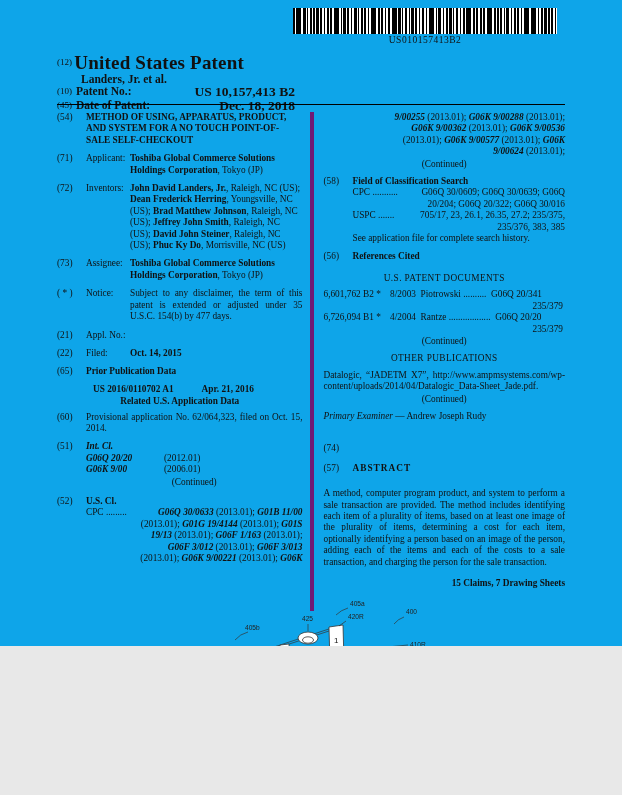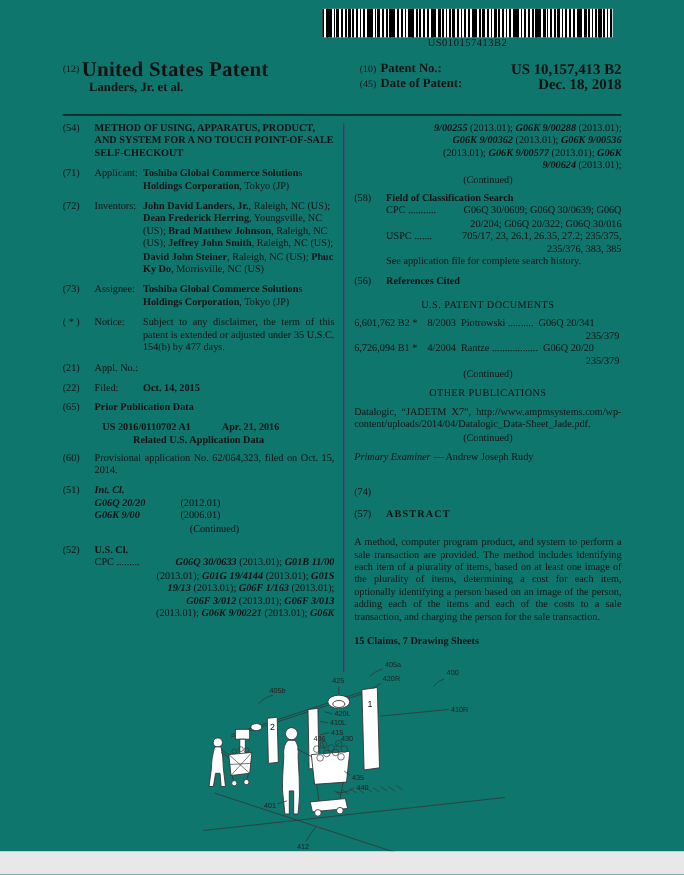--- a/index.html
+++ b/index.html
@@ -1,72 +1,72 @@
 <!DOCTYPE html>
 <html><head>
 <meta charset="utf-8">
 <style>
   html,body { margin:0; padding:0; background:#e8e8e8; }
   .page {
-    position:relative; width:622px; height:774px; margin:0 auto;
-    background:#0f766e; color:#111;
+    position:relative; width:622px; height:646px; margin:0 auto;
+    background:#0ea5e9; color:#111;
     font-family:"Liberation Serif", serif;
     font-size:9.3px; line-height:11.4px;
     overflow:hidden;
   }
   .b { font-weight:bold; }
   .i { font-style:italic; }
 
   
   .barcode-wrap { position:absolute; top:8px; left:293px; width:264px; text-align:center; }
   .barcode {
     height:26px; width:264px; background-color:#fff;
     background-image:
       repeating-linear-gradient(90deg,#000 0px,#000 1.6px,transparent 1.6px,transparent 3.4px),
       repeating-linear-gradient(90deg,transparent 0px,transparent 4px,#000 4px,#000 7px,transparent 7px,transparent 12px,#000 12px,#000 13px,transparent 13px,transparent 19px);
   }
   .barcode-text { font-size:9.5px; letter-spacing:0.5px; margin-top:1px; }
 
   
   .header { position:absolute; top:57px; left:57px; width:508px; }
-  .header-row { display:flex; justify-content:space-between; }
+  .header-row { display:flex; justify-content:center;flex-direction:column; }
   .h-left { width:260px; }
   .pnum { font-size:9px; vertical-align:4px; }
   .main-title { font-size:19px; font-weight:bold; letter-spacing:0.2px; }
   .inventor-line { font-size:11.5px; font-weight:bold; margin:2px 0 0 24px; }
   .h-right { width:238px; font-weight:bold; }
   .h-right .row { display:flex; font-size:11.5px; margin-bottom:3px; }
   .h-right .row .pnum { font-weight:normal; }
   .h-right .lab { margin-left:4px; }
   .h-right .val { margin-left:auto; font-size:13.5px; }
   .rule { position:absolute; top:104px; left:57px; width:508px; border-top:1.6px solid #000; }
 
   
   .cols { position:absolute; top:112px; left:57px; width:508px; display:flex; }
-  .col-left  { width:247px; padding-right:8px; border-right:1px solid #701a75; min-height:499px; }
+  .col-left  { width:247px; padding-right:8px; border-right:4px solid #701a75; min-height:499px; }
   .col-right { width:243px; padding-left:9px; }
 
   .sec { display:flex; margin-bottom:7px; }
   .sec .num { width:29px; flex:none; }
   .sec .lbl { width:44px; flex:none; }
   .sec .txt { flex:1; text-align:justify; }
   .sec .txt.nj { text-align:left; }
   .heading-c { text-align:center; font-weight:bold; margin-bottom:4px; }
   .caps-c { text-align:center; margin:6px 0 5px 0; letter-spacing:0.4px; }
   .cont-c { text-align:center; margin:1px 0 6px 0; }
   .pubrow { display:flex; margin:0 0 1px 36px;font-weight:bold; }
   .pubrow .d { margin-left:28px; }
   .intcl-row { display:flex; }
   .intcl-row .code { width:78px; }
   .ralign { text-align:right; }
   .line-flex { display:flex; justify-content:space-between; }
   .pre { white-space:pre-wrap; }
   .refline2 { text-align:right; padding-right:2px; }
   .abstract-txt { text-align:justify;margin-top:10px; }
-  .claims { text-align:left; font-weight:bold; margin-top:10px; }
+  .claims { text-align:right; font-weight:bold; margin-top:10px; }
   .exam { margin-bottom:21px; }
 
   
   .figure { position:absolute; top:598px; left:152px; width:316px; height:197px; }
   .figure svg { width:100%; height:100%; }
   .fig-label { font-size:6.6px; fill:#222; font-family:"Liberation Sans", sans-serif; }
   .fig-panelnum { font-size:8px; fill:#111; font-family:"Liberation Sans", sans-serif; }
   svg .ln { stroke:#333; stroke-width:0.7; fill:none; }
   svg .shape { stroke:#333; stroke-width:0.8; fill:#fff; }
   svg .scrib { stroke:#333; stroke-width:0.6; fill:none; }

